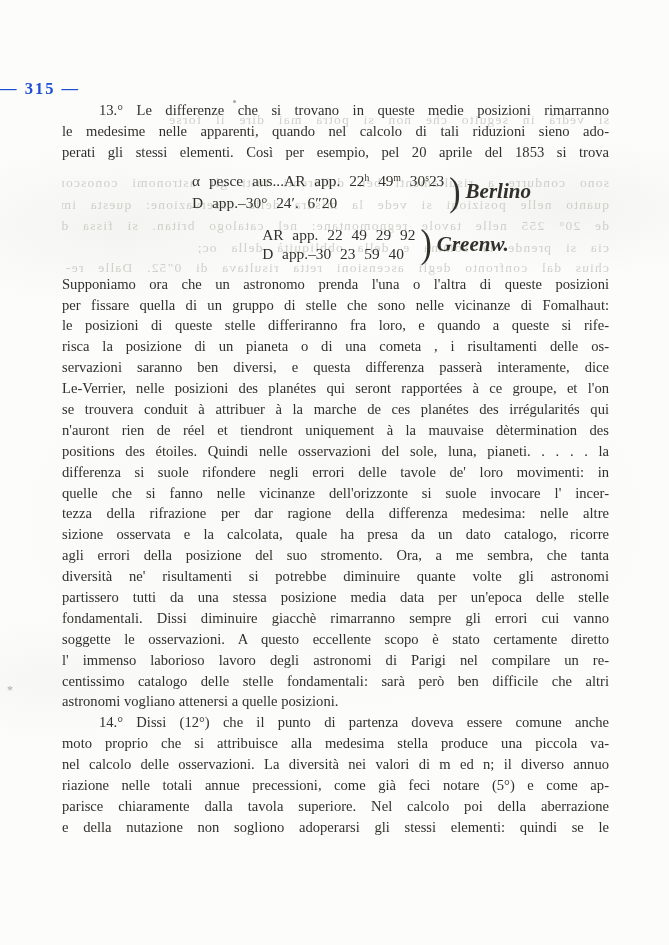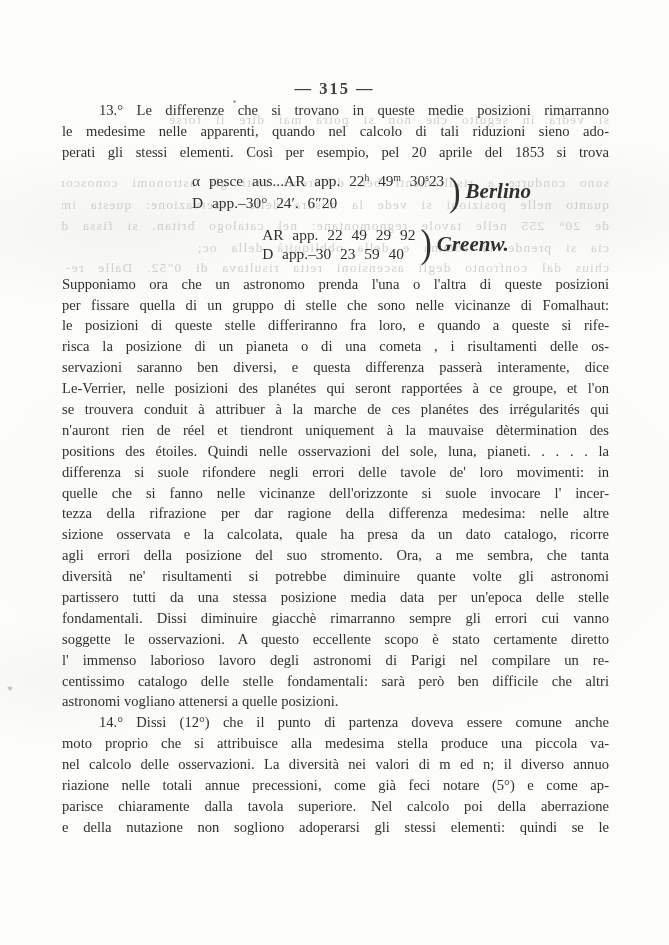--- a/index.html
+++ b/index.html
@@ -10,22 +10,22 @@
   }
   .page::before{
     content:"";position:absolute;inset:0;z-index:0;pointer-events:none;
     background:
       radial-gradient(ellipse 300px 120px at 18% 24%, rgba(168,173,160,0.10), transparent 70%),
       radial-gradient(ellipse 260px 100px at 85% 22%, rgba(168,173,160,0.10), transparent 70%),
       radial-gradient(ellipse 500px 300px at 50% 55%, rgba(180,184,172,0.05), transparent 75%),
       radial-gradient(ellipse 200px 90px at 8% 72%, rgba(168,173,160,0.07), transparent 70%);
   }
   .page-number{
-    position:absolute;top:79px;left:0;width:100%;text-align:center;z-index:2;
-    font-size:16.5px;letter-spacing:2px;color:#404040;font-weight:bold;
+    position:absolute;top:79px;left:0;width:100%;text-align:left;z-index:2;
+    font-size:16.5px;letter-spacing:2px;color:#1d4ed8;font-weight:bold;
   }
   .header-dot{position:absolute;left:233px;top:100px;width:3px;height:3px;background:#60605a;border-radius:50%;opacity:.55;z-index:1;}
   .content{position:absolute;left:62px;top:100px;width:547px;z-index:2;color:#32302a;}
   .para{margin:0;}
   .tl{
     font-size:14.6px;line-height:20.9px;height:20.9px;overflow:hidden;
     text-align:justify;text-align-last:justify;
   }
   .tl.ind{text-indent:37px;}
   .tl.endline{text-align-last:left;}

